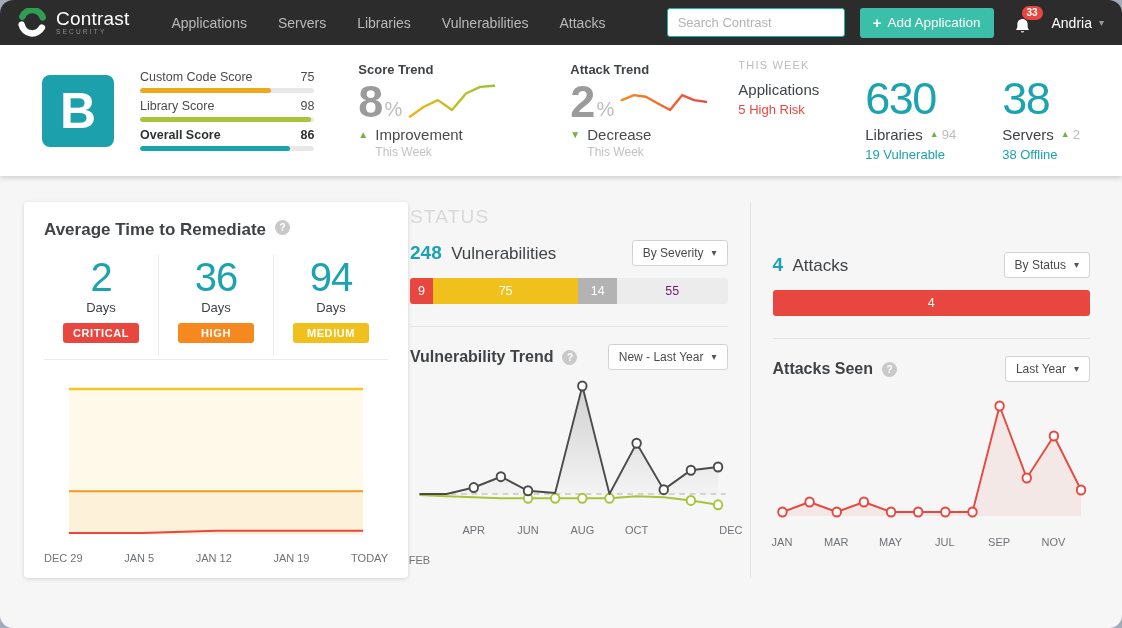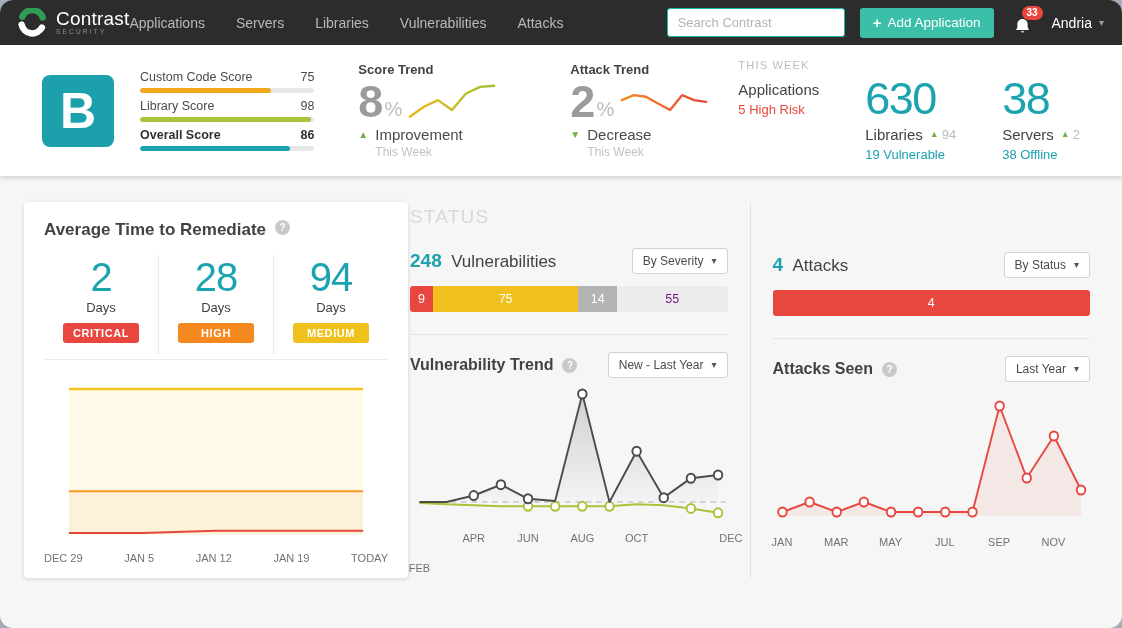--- a/index.html
+++ b/index.html
@@ -6,21 +6,21 @@
   body{
     width:1122px;height:628px;overflow:hidden;
     background:#a4abb9;
     font-family:"Liberation Sans","DejaVu Sans",sans-serif;
     -webkit-font-smoothing:antialiased;
   }
   .window{width:1122px;height:628px;border-radius:13px;overflow:hidden;background:#f6f6f6;position:relative}
 
   
   .nav{height:45px;background:#2c2c2c;display:flex;align-items:center;padding:0 18px;position:relative;z-index:5}
-  .brand{display:flex;align-items:center;gap:9px;cursor:pointer}
+  .brand{display:flex;align-items:center;gap:9px;margin-right:42px;cursor:pointer}
   .brand-text{line-height:1}
   .brand-name{color:#fff;font-size:19px;letter-spacing:.2px}
   .brand-sub{display:block;color:#8f8f8f;font-size:6.5px;letter-spacing:2.2px;margin-top:1px}
   .nav-menu{display:flex;align-items:center}
   .nav-item{color:#b9b9b9;font-size:14px;margin-right:31px;cursor:pointer;white-space:nowrap}
   .nav-right{margin-left:auto;display:flex;align-items:center;gap:15px}
   .search{width:156px;height:27px;border:1px solid #14b8a6;border-radius:3px;padding:0 10px;font-size:13px;color:#333;outline:none;font-family:inherit}
   .search::placeholder{color:#b3b3b3}
   .add-btn{background:#3cbfa9;color:#fff;border:none;border-radius:3px;height:30px;padding:0 13px;font-size:13.5px;display:flex;align-items:center;gap:6px;cursor:pointer;font-family:inherit}
   .add-btn .plus{font-weight:bold;font-size:15px}
@@ -68,21 +68,21 @@
   .rem-val{font-size:40px;color:#1ba3af;line-height:1;letter-spacing:-1px}
   .rem-unit{font-size:13px;color:#3f4346;margin-top:3px}
   .rem-badge{display:inline-block;margin-top:8px;color:#fff;font-size:11px;font-weight:bold;padding:4px 0;width:76px;border-radius:3px;letter-spacing:.6px}
   .card-div{border:none;border-top:1px solid #ececec;margin:4px 0 8px}
   .rem-chart{width:100%;height:184px;display:block}
   .xlabels-spread{display:flex;justify-content:space-between;font-size:11px;color:#6f7276;margin-top:0}
 
   .col{flex:1;min-width:0;padding:0 2px}
   .col-right{padding-top:50px}
   .vdiv{width:1px;background:#e2e2e2;align-self:stretch;margin:0 20px}
-  .status-h{font-size:19px;color:#d9d9d9;font-weight:400;letter-spacing:1.2px;margin:4px 0 20px}
+  .status-h{font-size:19px;color:#d9d9d9;font-weight:400;letter-spacing:1.2px;margin:4px 0 12px}
   .head-row{display:flex;justify-content:space-between;align-items:center}
   .count{font-size:19px;font-weight:bold;color:#1ba3af;margin-right:5px}
   .row-label{font-size:17px;color:#3f4346}
   .dd{background:#fff;border:1px solid #d2d2d2;border-radius:3px;font-size:12px;color:#4a4a4a;padding:5px 10px;display:flex;align-items:center;gap:8px;cursor:pointer;font-family:inherit;white-space:nowrap}
   .dd .caret{color:#555}
   .stackbar{display:flex;height:26px;border-radius:3px;overflow:hidden;margin-top:12px}
   .seg{display:flex;align-items:center;justify-content:center;font-size:12.5px;min-width:13px;cursor:pointer}
   .attack-bar{height:26px;border-radius:3px;margin-top:12px;color:#fff;font-size:12.5px;display:flex;align-items:center;justify-content:center;cursor:pointer}
   .col-div{border:none;border-top:1px solid #e4e4e4;margin:22px 0 17px}
   .chart-title{font-size:16px;font-weight:bold;color:#3f4346;display:flex;align-items:center;gap:9px}
@@ -246,21 +246,21 @@
 
   <div class="main">
 
     <div class="card">
       <div class="card-title-row">
         <span>Average Time to Remediate</span>
         <span class="help">?</span>
       </div>
       <div class="rem-stats" id="rem-stats">
           <div class="rem-stat"><div class="rem-val">2</div><div class="rem-unit">Days</div><div class="rem-badge" style="background: rgb(232, 71, 63);">CRITICAL</div></div>
-          <div class="rem-stat"><div class="rem-val">28</div><div class="rem-unit">Days</div><div class="rem-badge" style="background: rgb(245, 137, 31);">HIGH</div></div>
+          <div class="rem-stat"><div class="rem-val">36</div><div class="rem-unit">Days</div><div class="rem-badge" style="background: rgb(245, 137, 31);">HIGH</div></div>
           <div class="rem-stat"><div class="rem-val">94</div><div class="rem-unit">Days</div><div class="rem-badge" style="background: rgb(240, 192, 29);">MEDIUM</div></div>
         </div>
       <hr class="card-div">
       <svg class="rem-chart" id="rem-chart" viewBox="0 0 304 190" preserveAspectRatio="none">
           <polygon points="22.0,21.6 87.0,21.6 152.0,21.6 217.0,21.6 282.0,21.6 282.0,172.0 22.0,172.0" fill="rgba(246,201,30,0.10)"></polygon>
           <polygon points="22.0,127.2 87.0,127.2 152.0,127.2 217.0,127.2 282.0,127.2 282.0,172.0 22.0,172.0" fill="rgba(246,153,31,0.07)"></polygon>
           <polyline points="22.0,21.6 87.0,21.6 152.0,21.6 217.0,21.6 282.0,21.6" fill="none" stroke="#f5c71e" stroke-width="2.5" stroke-linejoin="round"></polyline>
           <polyline points="22.0,127.2 87.0,127.2 152.0,127.2 217.0,127.2 282.0,127.2" fill="none" stroke="#f5981f" stroke-width="2" stroke-linejoin="round"></polyline>
           <polyline points="22.0,170.4 87.0,170.4 152.0,168.0 217.0,168.0 282.0,168.0" fill="none" stroke="#e8473f" stroke-width="2" stroke-linejoin="round"></polyline>
         </svg>

